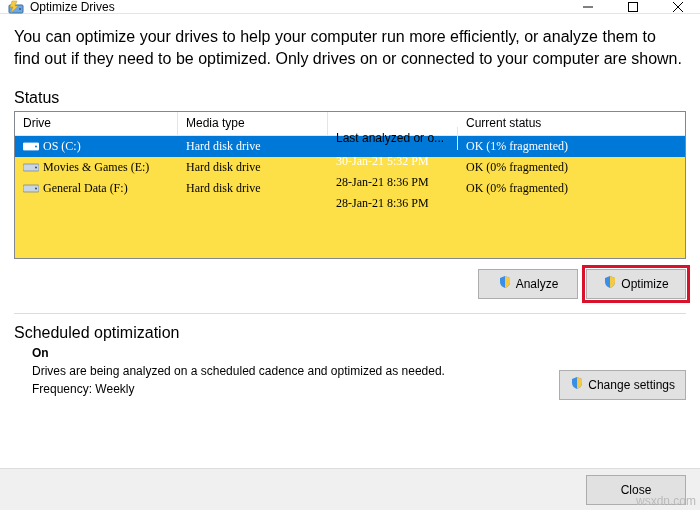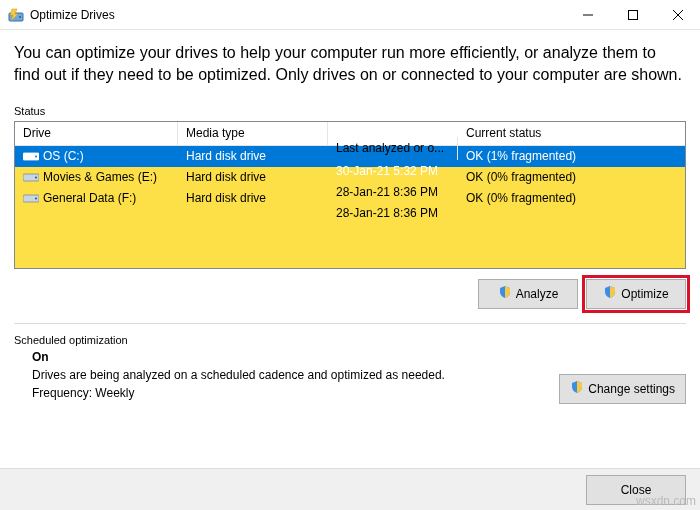--- a/index.html
+++ b/index.html
@@ -6,21 +6,21 @@
     body {
       font-family: 'Segoe UI', Tahoma, sans-serif;
       font-size: 12px;
       background: #fff;
       width: 700px;
       height: 510px;
       overflow: hidden;
       color: #000;
     }
     .titlebar {
-      height: 30px;
+      height: 14px;
       display: flex;
       align-items: center;
       border-bottom: 1px solid #e5e5e5;
       padding-left: 8px;
       justify-content: center;
     }
     .titlebar-icon {
       width: 16px; height: 16px;
       margin-right: 6px;
       display: flex; align-items: center; justify-content: center;
@@ -28,21 +28,21 @@
     .titlebar-title { font-size: 12px; }
     .titlebar-controls { margin-left: auto; display: flex; }
     .titlebar-btn {
       width: 45px; height: 30px;
       display: flex; align-items: center; justify-content: center;
       font-size: 11px; font-family: 'Segoe UI', sans-serif;
       color: #333;
     }
     .content { padding: 12px 14px 0 14px; }
     .intro { font-size: 16px; line-height: 1.4; color: #000; margin-bottom: 18px; }
-    .section-label { font-size: 11px; margin-bottom: 4px; }
+    .section-label { font-size: 16px; margin-bottom: 4px; }
     .drives-box {
       border: 1px solid #828790;
       height: 148px;
       overflow: hidden;
       background: #fde047;
     }
     .header-row {
       display: flex;
       height: 24px;
       align-items: center;
@@ -61,20 +61,21 @@
     }
     .col-drive { width: 163px; }
     .col-media { width: 150px; }
     .col-last  { width: 130px; margin-top: 30px; }
     .col-status { flex: 1; border-right: none !important; }
     .data-row {
       display: flex;
       height: 21px;
       align-items: center;
       font-size: 12px;
+      font-family: Liberation Serif, serif;
     }
     .data-row > div {
       padding: 0 8px;
       height: 100%;
       display: flex;
       align-items: center;
       white-space: nowrap;
       overflow: hidden;
     }
     .data-row.selected {

